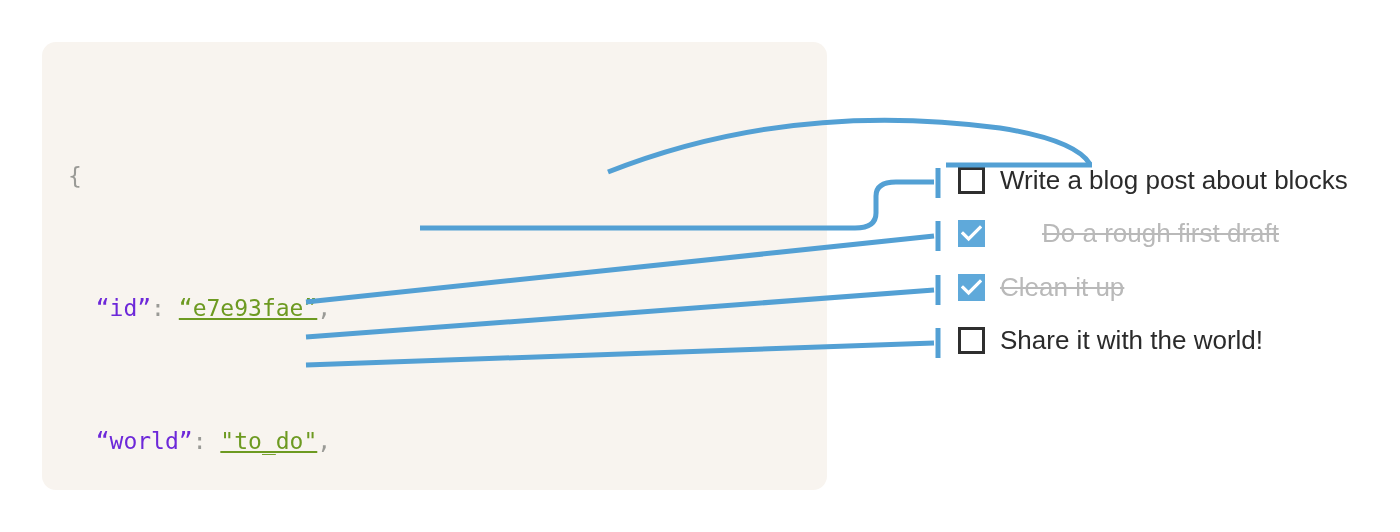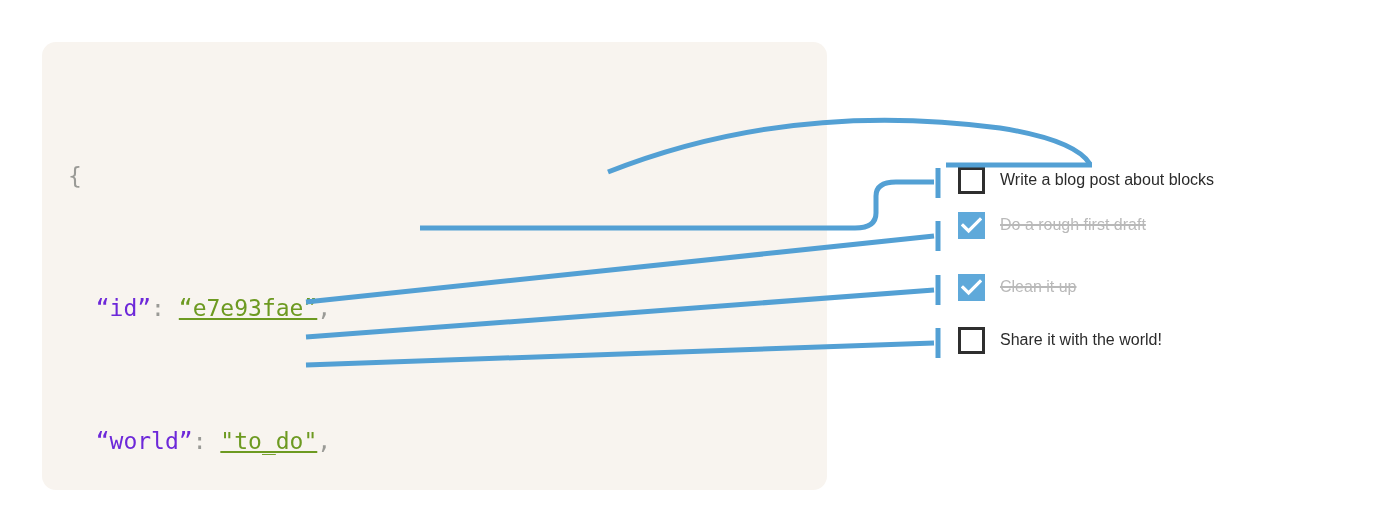--- a/index.html
+++ b/index.html
@@ -51,21 +51,21 @@
     height: 210px;
   }
   .todo-row {
     position: absolute;
     left: 0;
     height: 40px;
     display: flex;
     align-items: center;
   }
   .todo-row.r0 { top: 0px; }
-  .todo-row.r1 { top: 45px; }
+  .todo-row.r1 { top: 53px; gap: 42px; }
   .todo-row.r2 { top: 107px; }
   .todo-row.r3 { top: 160px; }
 
   .cbox {
     width: 27px;
     height: 27px;
     box-sizing: border-box;
     margin-left: 28px;
     margin-right: 15px;
     flex: 0 0 auto;
@@ -79,21 +79,21 @@
     border: none;
     background: #5fa9da;
   }
   .cbox.checked svg {
     position: absolute;
     left: 3px;
     top: 4px;
   }
   .todo-label {
     font-family: "Liberation Sans", sans-serif;
-    font-size: 16px;
+    font-size: 26px;
     color: #2b2b2b;
     white-space: nowrap;
   }
   .todo-label.done {
     color: #b9b9b9;
     text-decoration: line-through;
     text-decoration-thickness: 2px;
   }
 
   

